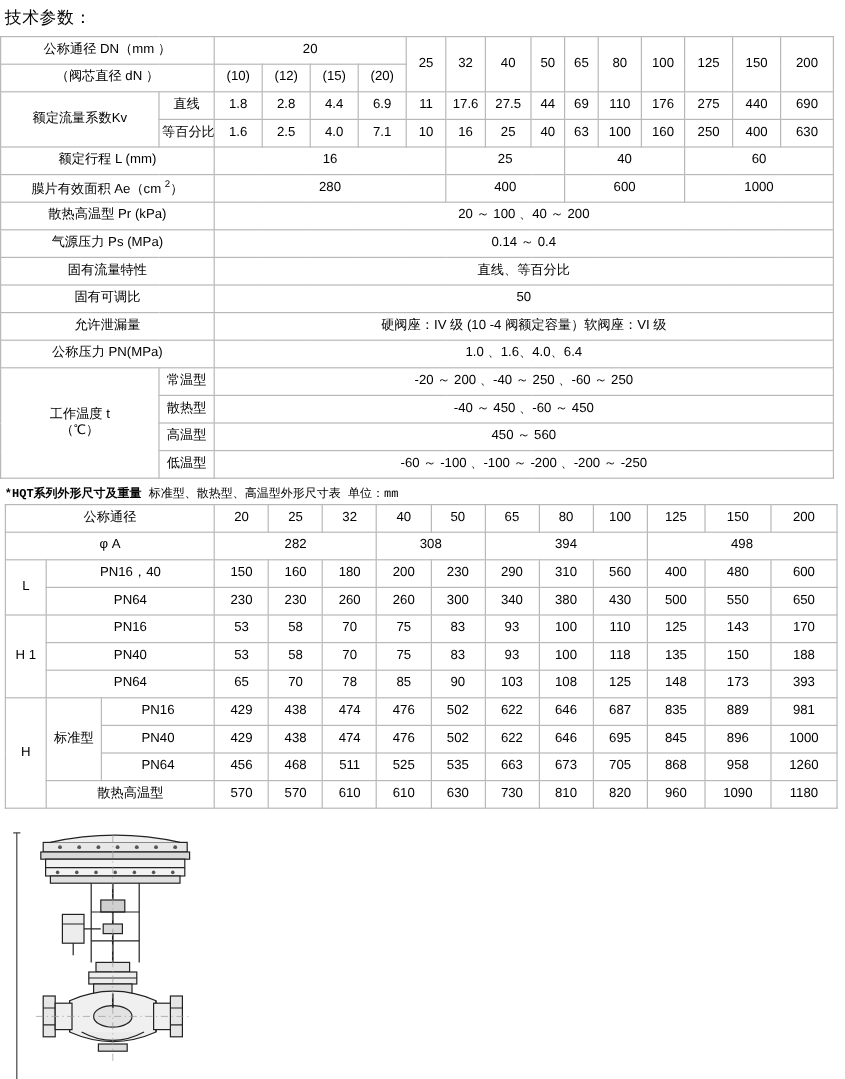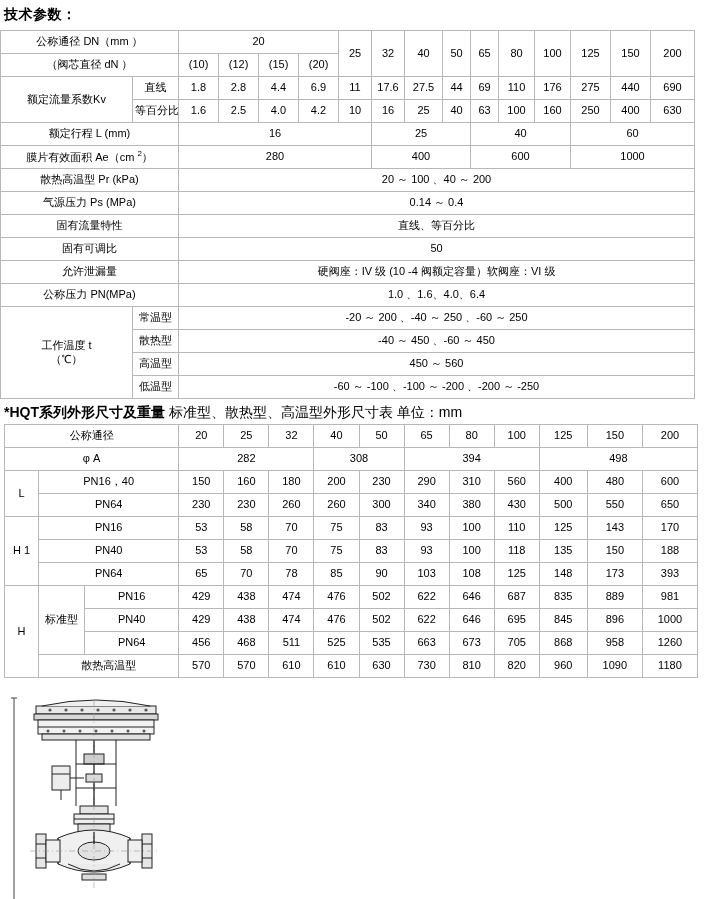--- a/index.html
+++ b/index.html
@@ -6,21 +6,21 @@
   body{
     width:704px;
     background:#ffffff;
     font-family:"Liberation Sans", sans-serif;
     color:#000;
     -webkit-font-smoothing:antialiased;
   }
   .page{width:704px;position:relative;}
   .title{
     font-size:14px;
-    font-weight:bold;
+    font-weight:normal;
     padding:6px 4px 6px 4px;
     letter-spacing:0.5px;
   }
   table{
     border-collapse:collapse;
     font-size:11px;
     table-layout:fixed;
   }
   table.t1{width:694px;margin-left:0;}
   table.t2{width:694px;margin-left:4px;}
@@ -33,21 +33,21 @@
     font-weight:normal;
     line-height:1.25;
     white-space:nowrap;
     overflow:hidden;
   }
   .note{
     font-size:11px;
     padding:5px 4px 2px 4px;
   }
   .note b{font-weight:bold;}
-  .note-small{font-size:14px;}
+  .note-small{font-size:10px;font-family:Liberation Mono, monospace;}
   .sub{vertical-align:super;font-size:8px;}
   .drawing-wrap{
     margin-top:10px;
     margin-left:6px;
     width:180px;
   }
 </style>
 </head>
 <body>
 
@@ -116,21 +116,21 @@
       <td>275</td>
       <td>440</td>
       <td>690</td>
     </tr>
 
     <tr>
       <td>等百分比</td>
       <td>1.6</td>
       <td>2.5</td>
       <td>4.0</td>
-      <td>4.2</td>
+      <td>7.1</td>
       <td>10</td>
       <td>16</td>
       <td>25</td>
       <td>40</td>
       <td>63</td>
       <td>100</td>
       <td>160</td>
       <td>250</td>
       <td>400</td>
       <td>630</td>

